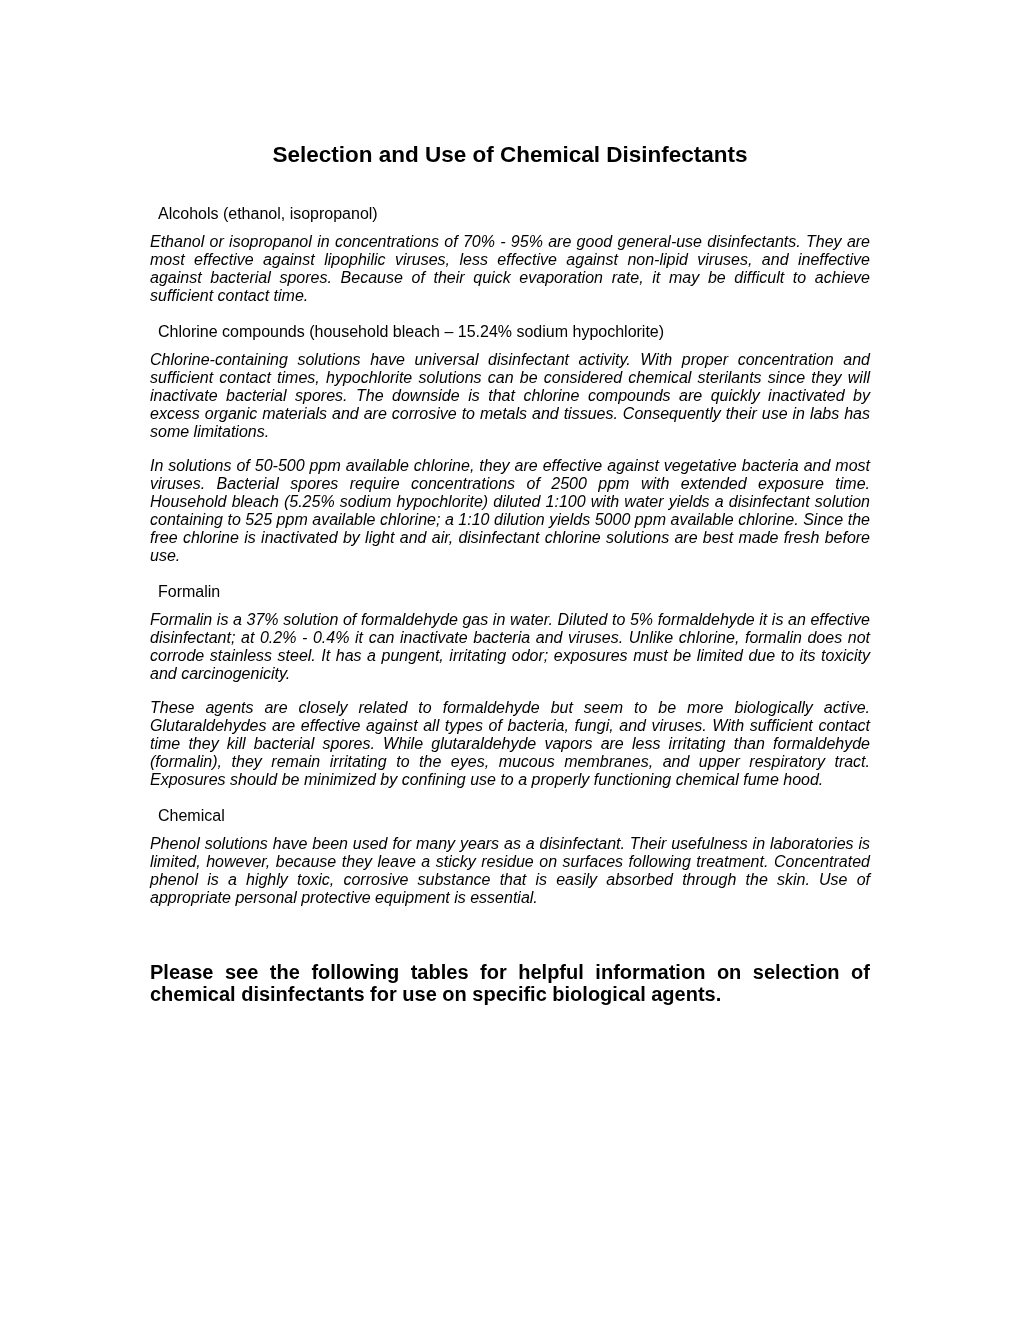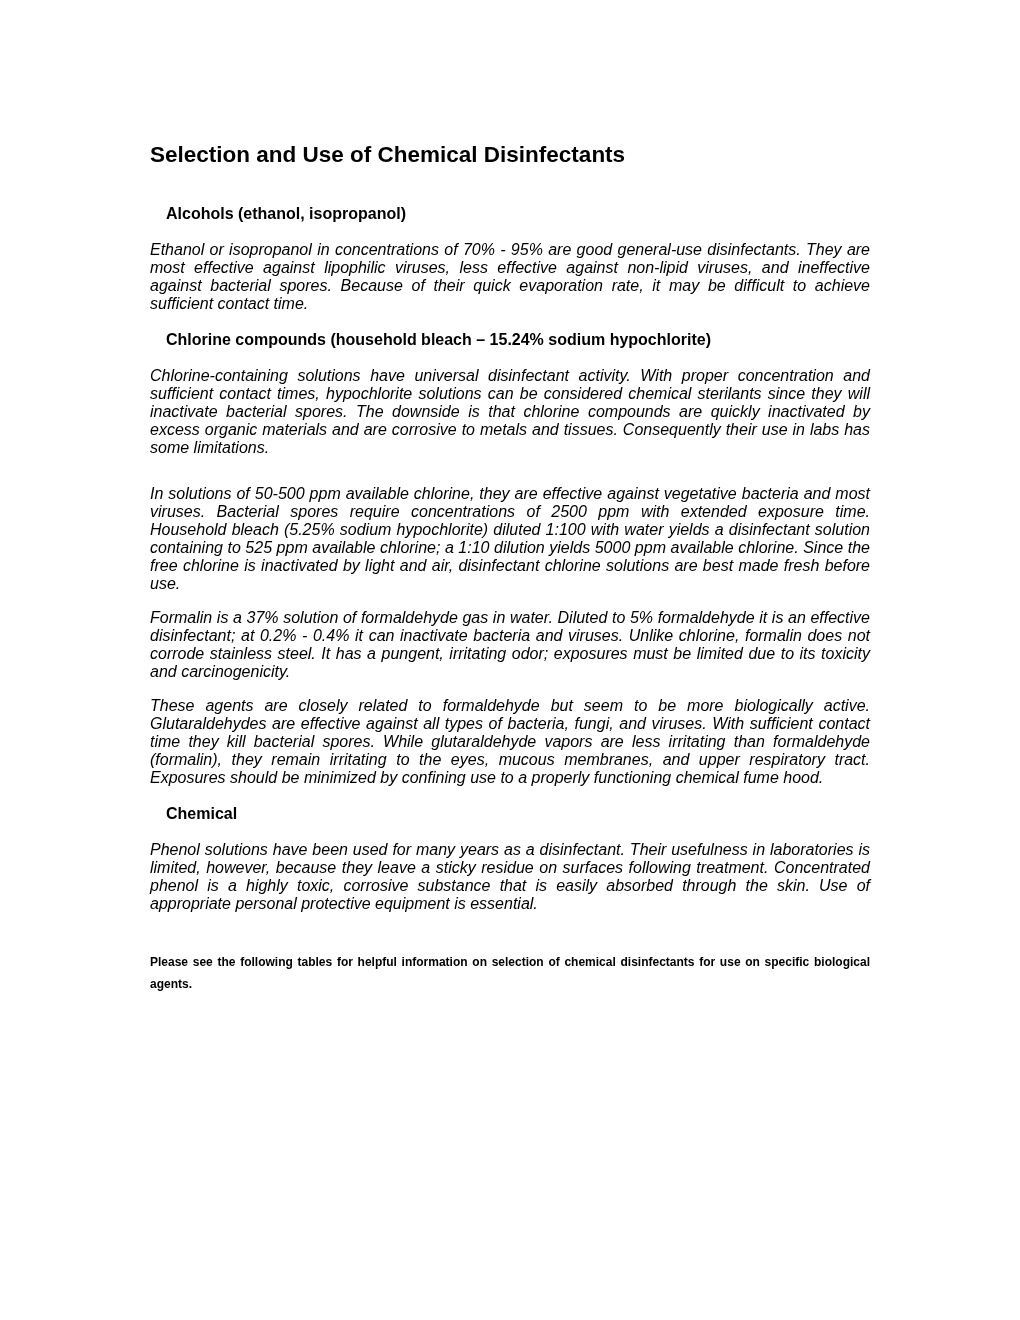--- a/index.html
+++ b/index.html
@@ -18,50 +18,50 @@
     box-sizing: border-box;
     width: 1020px;
     height: 1320px;
     padding: 141px 150px 0 150px;
     background: #ffffff;
   }
   .doc-title {
     font-size: 22.5px;
     line-height: 28px;
     font-weight: bold;
-    text-align: left;
+    text-align: center;
     margin: 0 0 34px 0;
   }
   .doc-section {
     margin: 0 0 16px 0;
   }
   .section-heading {
     font-size: 16px;
     line-height: 22px;
-    font-weight: bold;
-    margin: 16px;
+    font-weight: normal;
+    margin: 8px;
   }
   .body-para {
     font-size: 16px;
     line-height: 18px;
     margin: 0;
     text-align: justify;
     text-justify: inter-word;
     font-style: italic;
   }
   .body-para + .body-para {
-    margin-top: 28px;
+    margin-top: 16px;
   }
   .note-para {
-    font-size: 12px;
+    font-size: 20px;
     line-height: 22px;
     font-weight: bold;
     text-align: justify;
     text-justify: inter-word;
-    margin: 38px 0 0 0;
+    margin: 54px 0 0 0;
   }
 </style>
 </head>
 <body>
 
 <div class="page">
 
   <h1 class="doc-title">Selection and Use of Chemical Disinfectants</h1>
 
   <section class="doc-section">
@@ -69,20 +69,21 @@
     <p class="body-para">Ethanol or isopropanol in concentrations of 70% - 95% are good general-use disinfectants. They are most effective against lipophilic viruses, less effective against non-lipid viruses, and ineffective against bacterial spores. Because of their quick evaporation rate, it may be difficult to achieve sufficient contact time.</p>
   </section>
 
   <section class="doc-section">
     <h2 class="section-heading">Chlorine compounds (household bleach – 15.24% sodium hypochlorite)</h2>
     <p class="body-para">Chlorine-containing solutions have universal disinfectant activity. With proper concentration and sufficient contact times, hypochlorite solutions can be considered chemical sterilants since they will inactivate bacterial spores.  The downside is that chlorine compounds are quickly inactivated by excess organic materials and are corrosive to metals and tissues.  Consequently their use in labs has some limitations.</p>
     <p class="body-para">In solutions of 50-500 ppm available chlorine, they are effective against vegetative bacteria and most viruses.  Bacterial spores require concentrations of 2500 ppm with extended exposure time. Household bleach (5.25% sodium hypochlorite) diluted 1:100 with water yields a disinfectant solution containing to 525 ppm available chlorine; a 1:10 dilution yields 5000 ppm available chlorine.  Since the free chlorine is inactivated by light and air, disinfectant chlorine solutions are best made fresh before use.</p>
   </section>
 
   <section class="doc-section">
+    <h2 class="section-heading">Formalin</h2>
     <p class="body-para">Formalin is a 37% solution of formaldehyde gas in water. Diluted to 5% formaldehyde it is an effective disinfectant; at 0.2% - 0.4% it can inactivate bacteria and viruses.  Unlike chlorine, formalin does not corrode stainless steel. It has a pungent, irritating odor; exposures must be limited due to its toxicity and carcinogenicity.</p>
   </section>
 
   <section class="doc-section">
     <p class="body-para">These agents are closely related to formaldehyde but seem to be more biologically active. Glutaraldehydes are effective against all types of bacteria, fungi, and viruses. With sufficient contact time they kill bacterial spores.  While glutaraldehyde vapors are less irritating than formaldehyde (formalin), they remain irritating to the eyes, mucous membranes, and upper respiratory tract.  Exposures should be minimized by confining use to a properly functioning chemical fume hood.</p>
   </section>
 
   <section class="doc-section">
     <h2 class="section-heading">Chemical</h2>
     <p class="body-para">Phenol solutions have been used for many years as a disinfectant. Their usefulness in laboratories is limited, however, because they leave a sticky residue on surfaces following treatment. Concentrated phenol is a highly toxic, corrosive substance that is easily absorbed through the skin.  Use of appropriate personal protective equipment is essential.</p>

